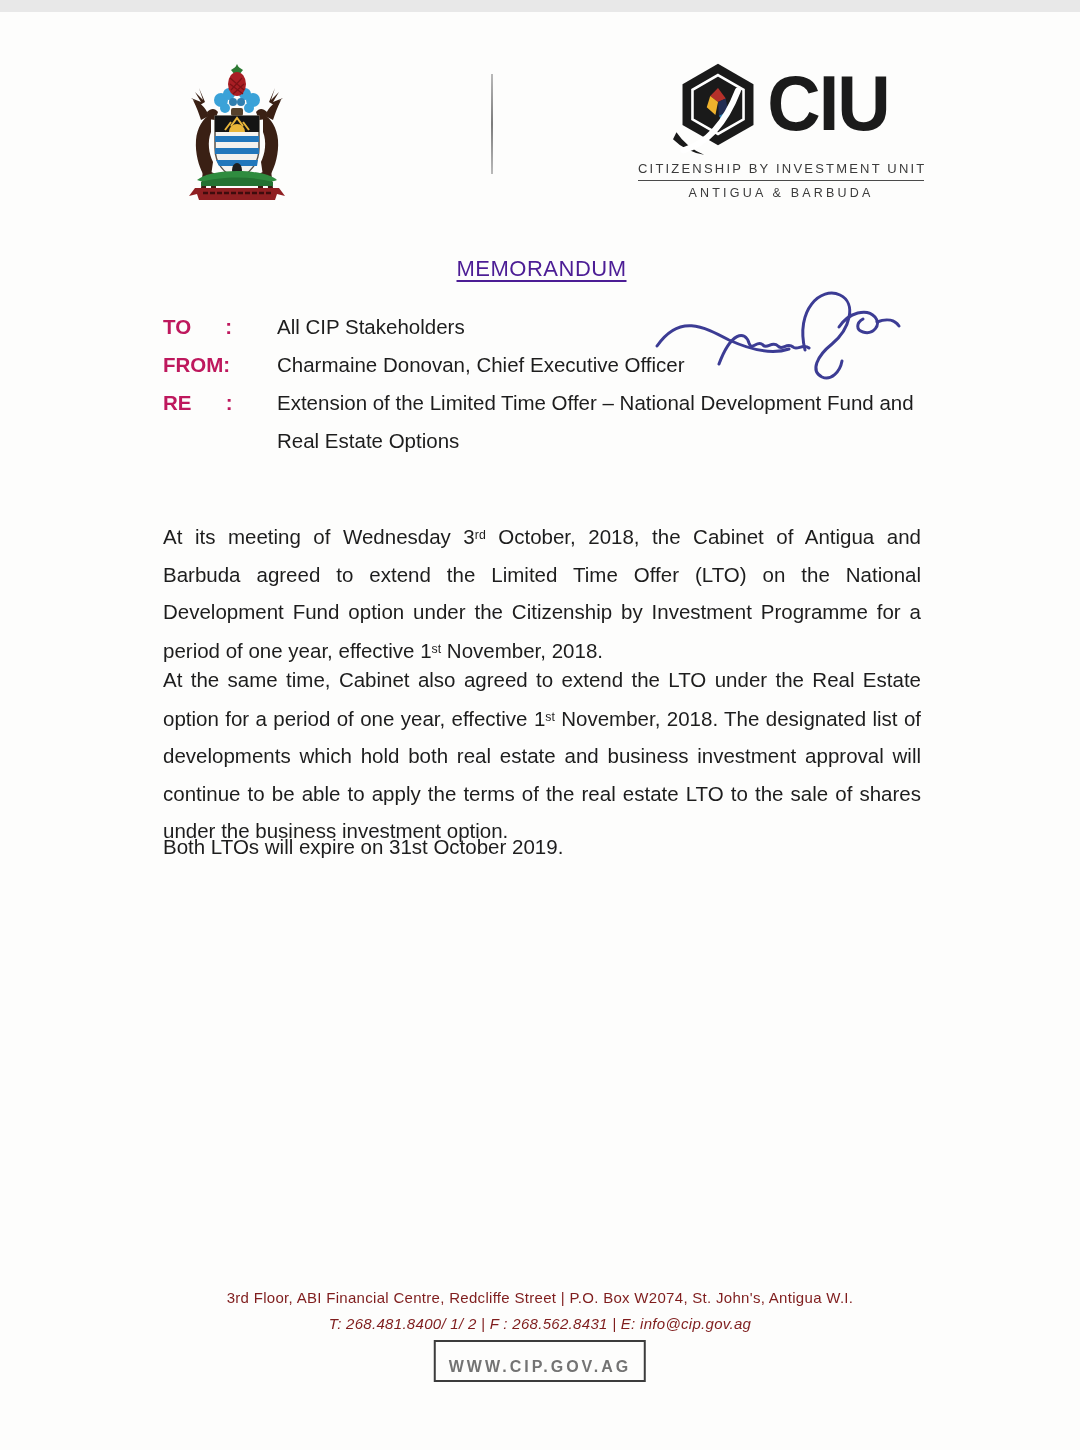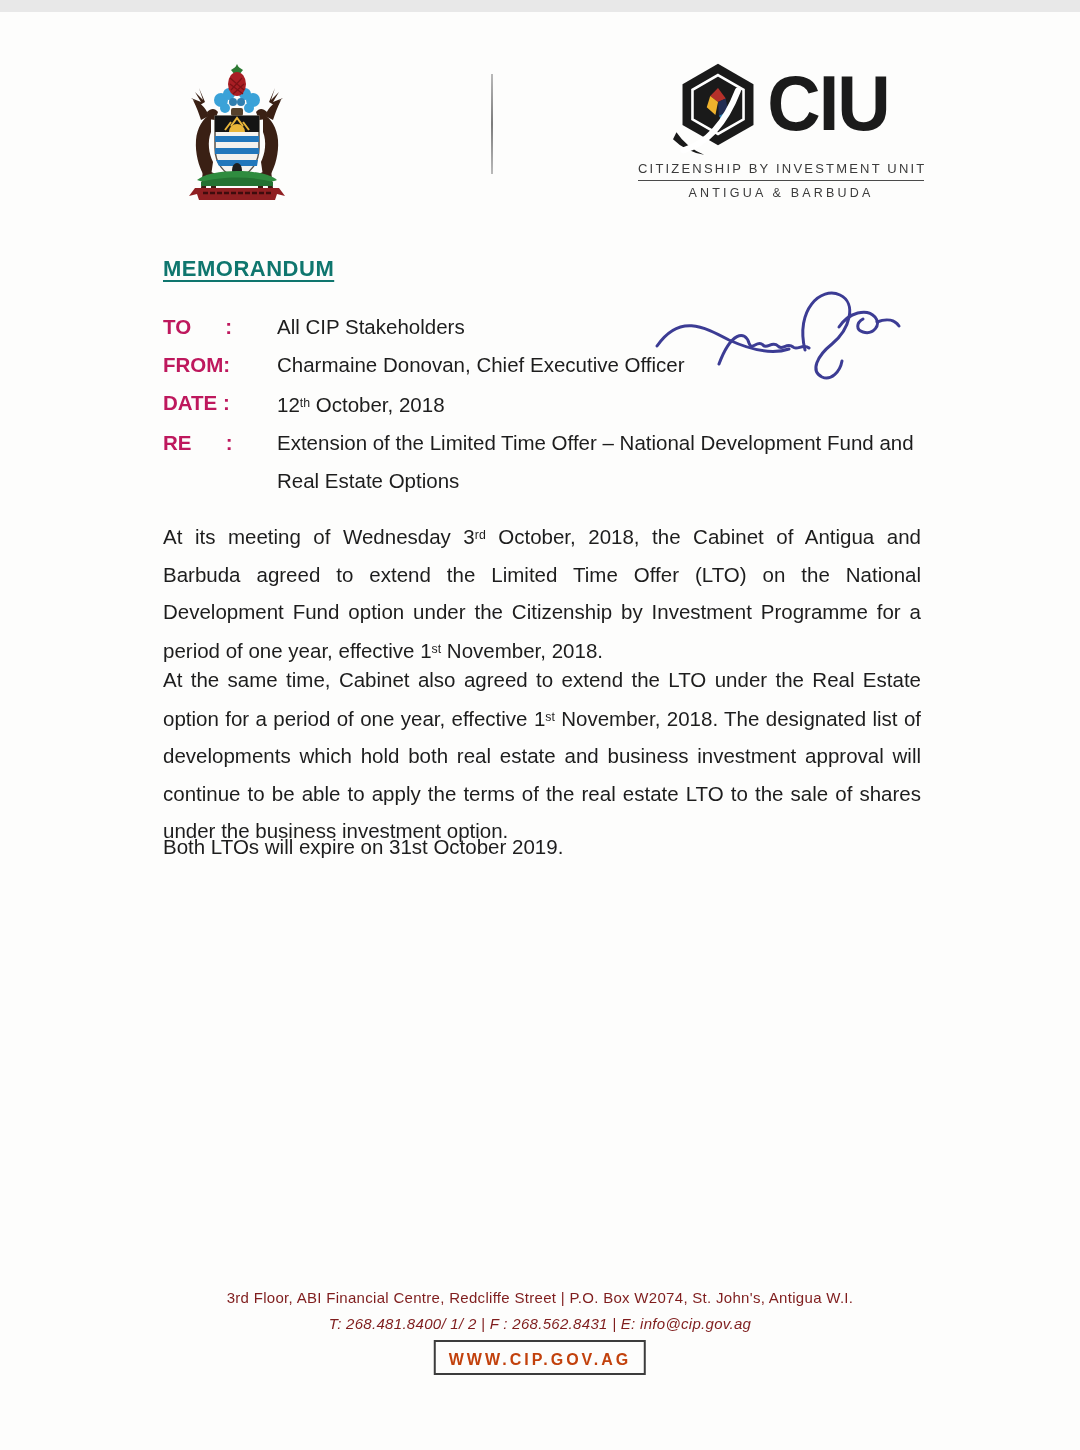--- a/index.html
+++ b/index.html
@@ -68,28 +68,28 @@
     letter-spacing: 3.2px;
     color: #3b3b3b;
     white-space: nowrap;
   }
 
   
   .memo-title {
     position: absolute;
     left: 163px; top: 244px;
     width: 757px;
-    text-align: left;
+    text-align: center;
     font-size: 22px;
-    font-weight: bold;
+    font-weight: normal;
     letter-spacing: 0.5px;
     text-decoration: underline;
     text-decoration-thickness: 2px;
     text-underline-offset: 4px;
-    color: #0f766e;
+    color: #4c1d95;
   }
 
   
   .memo-fields {
     position: absolute;
     left: 163px; top: 296px;
     width: 760px;
     font-size: 20.5px;
     line-height: 38px;
   }
@@ -141,25 +141,25 @@
     color: #7f1d1d;
   }
   .footer-address { top: 1277px; }
   .footer-contacts { top: 1303px; font-style: italic; }
   .website-box {
     position: absolute;
     top: 1328px;
     left: 50%;
     transform: translateX(-50%);
     border: 2px solid #3c3c3c;
-    padding: 9px 13px 4px 13px;
+    padding: 16px 13px 4px 13px;
     font-size: 16px;
     font-weight: 600;
     letter-spacing: 3px;
-    color: #c2410c;
+    color: #737373;
     background: #fdfdfc;
   }
 </style>
 </head>
 <body>
 
 <div class="page">
 
   <svg class="coat-of-arms" viewBox="0 0 112 152" xmlns="http://www.w3.org/2000/svg">
 
@@ -254,24 +254,20 @@
   <div class="memo-fields">
     <div class="field-row">
       <span class="field-label">TO      :</span>
       <span class="field-value">All CIP Stakeholders</span>
     </div>
     <div class="field-row">
       <span class="field-label">FROM:</span>
       <span class="field-value">Charmaine Donovan, Chief Executive Officer</span>
     </div>
     <div class="field-row">
-      <span class="field-label">DATE :</span>
-      <span class="field-value"><span>12</span><span class="sup">th</span><span> October, 2018</span></span>
-    </div>
-    <div class="field-row">
       <span class="field-label">RE      :</span>
       <span class="field-value"><span>Extension of the Limited Time Offer – National Development Fund and</span><span class="line2">Real Estate Options</span></span>
     </div>
   </div>
 
   <svg class="signature" viewBox="0 0 256 112" xmlns="http://www.w3.org/2000/svg">
     <g stroke="#3c3c94" stroke-width="3" fill="none" stroke-linecap="round">
       <path d="M4,64 C26,32 50,44 76,58 C98,68 118,73 136,67"></path>
       <path d="M66,82 C78,50 92,48 96,61 C99,70 104,57 110,63 C114,68 119,58 125,64 C129,69 134,60 140,65 C144,69 150,61 156,66"></path>
       <path d="M152,68 C142,28 168,4 187,13 C204,21 197,47 179,62 C164,74 157,89 169,95 C178,99 187,90 189,79"></path>

